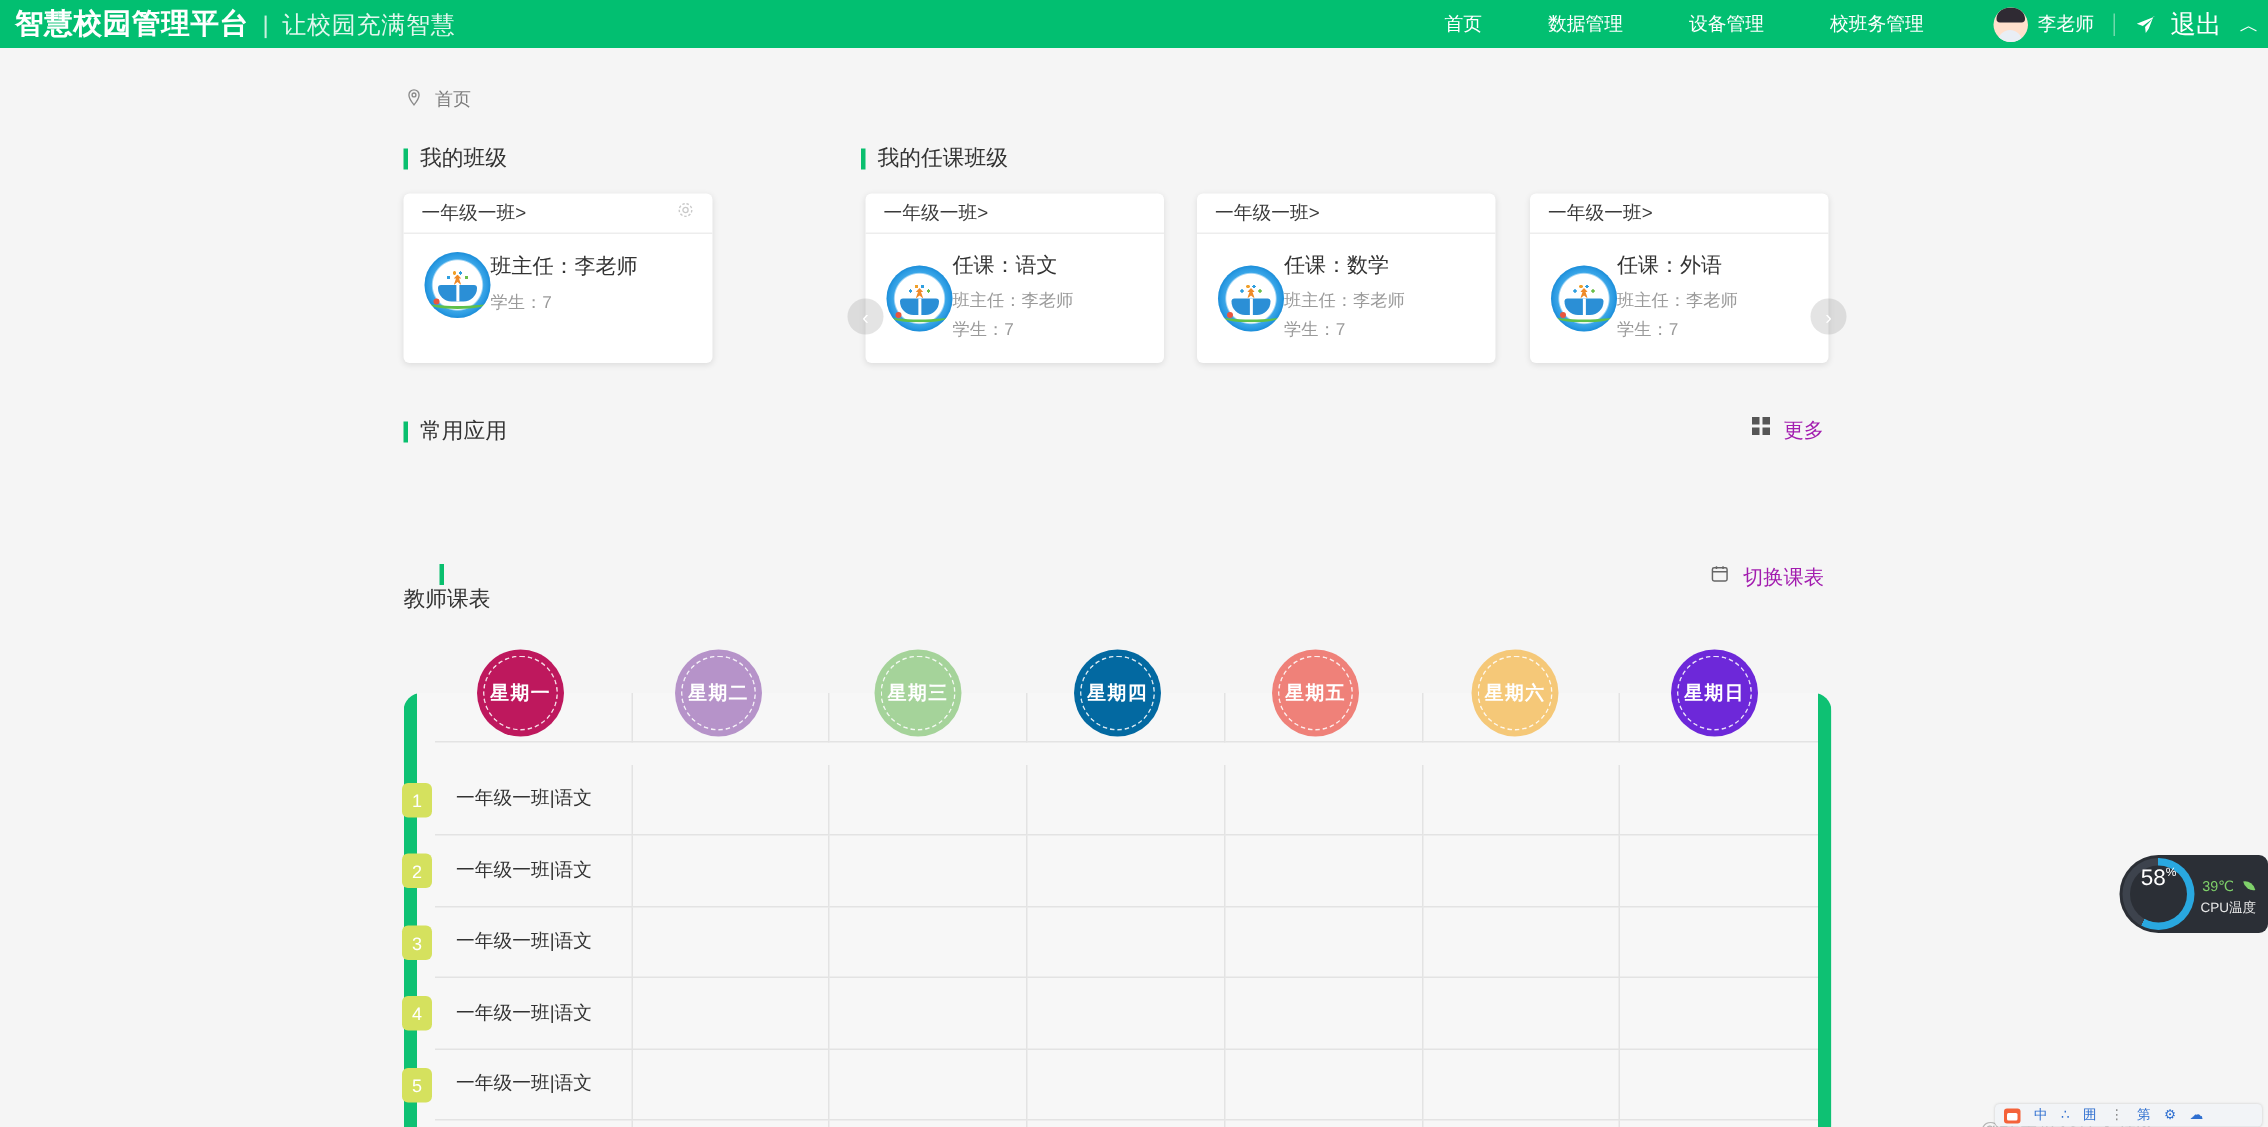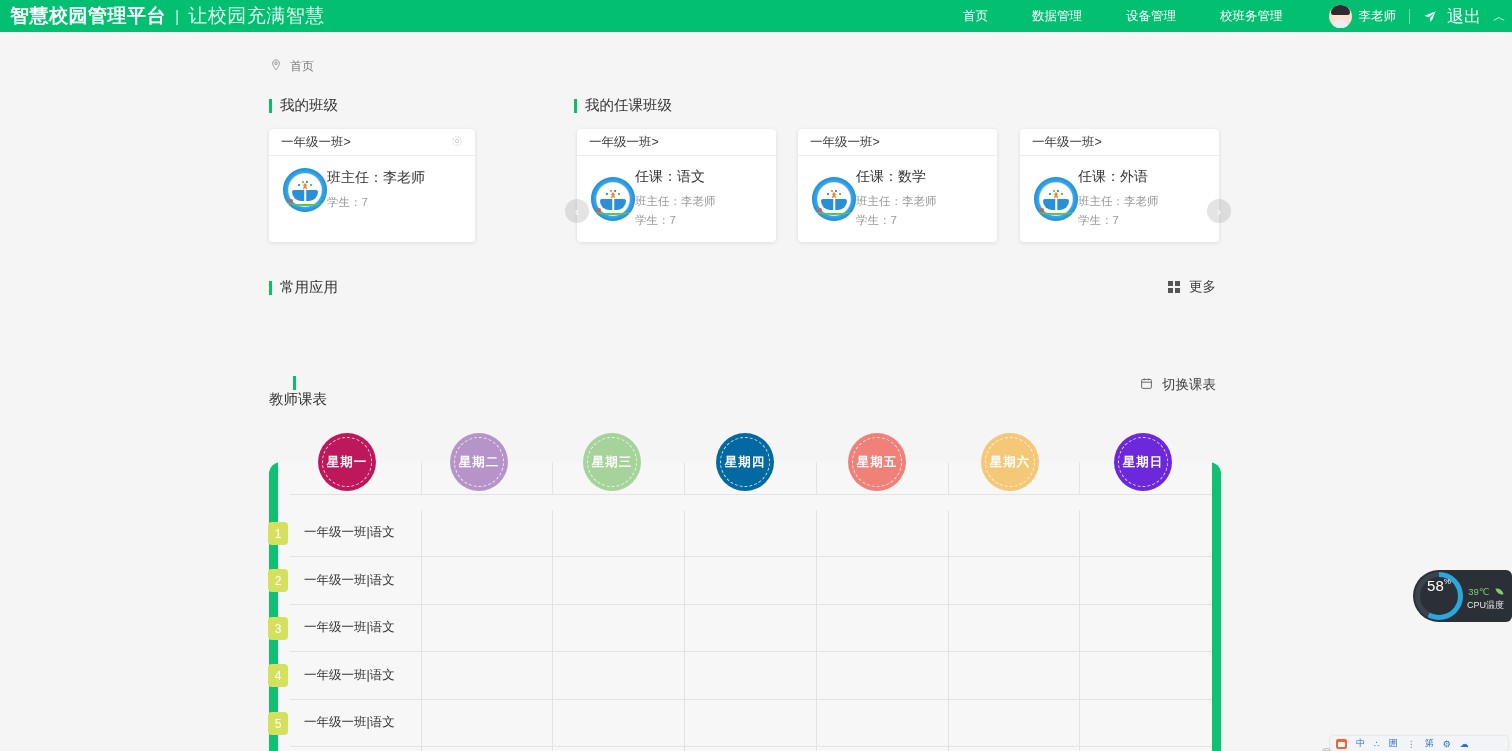--- a/index.html
+++ b/index.html
@@ -23,21 +23,21 @@
     white-space: nowrap;
   }
   .brand-title {
     color: #ffffff; font-size: 19px; font-weight: 700;
     letter-spacing: 0.5px;
   }
   .brand-sep {
     color: #c9f0de; font-size: 16px; margin: 0 9px; font-weight: 300;
   }
   .brand-sub {
-    color: #e2f7ee; font-size: 19px; letter-spacing: 0.5px;
+    color: #e2f7ee; font-size: 16px; letter-spacing: 0.5px;
   }
   .nav {
     margin-left: auto; display: flex; align-items: center;
     height: 32px;
   }
   .nav-item {
     color: #ffffff; font-size: 12.5px; padding: 0 22px;
     line-height: 32px; cursor: pointer; white-space: nowrap;
   }
   .nav-user {
@@ -170,22 +170,22 @@
     width: 24px; height: 24px; border-radius: 50%;
     background: rgba(130,130,130,0.22);
     display: flex; align-items: center; justify-content: center;
     color: #ffffff; font-size: 13px;
     cursor: pointer;
     z-index: 5;
   }
 
   .more-btn, .switch-btn {
     position: absolute;
-    display: flex; align-items: center;
-    font-size: 13.5px; color: #404040;
+    display: flex; 
+    font-size: 13.5px; color: #a21caf;
     cursor: pointer;
   }
   .more-btn span.lbl, .switch-btn span.lbl { margin-left: 9px; }
   .grid-icon {
     width: 12px; height: 12px;
     display: grid; grid-template-columns: 5px 5px; grid-template-rows: 5px 5px;
     gap: 2px;
   }
   .grid-icon i { background: #555555; display: block; }
 

